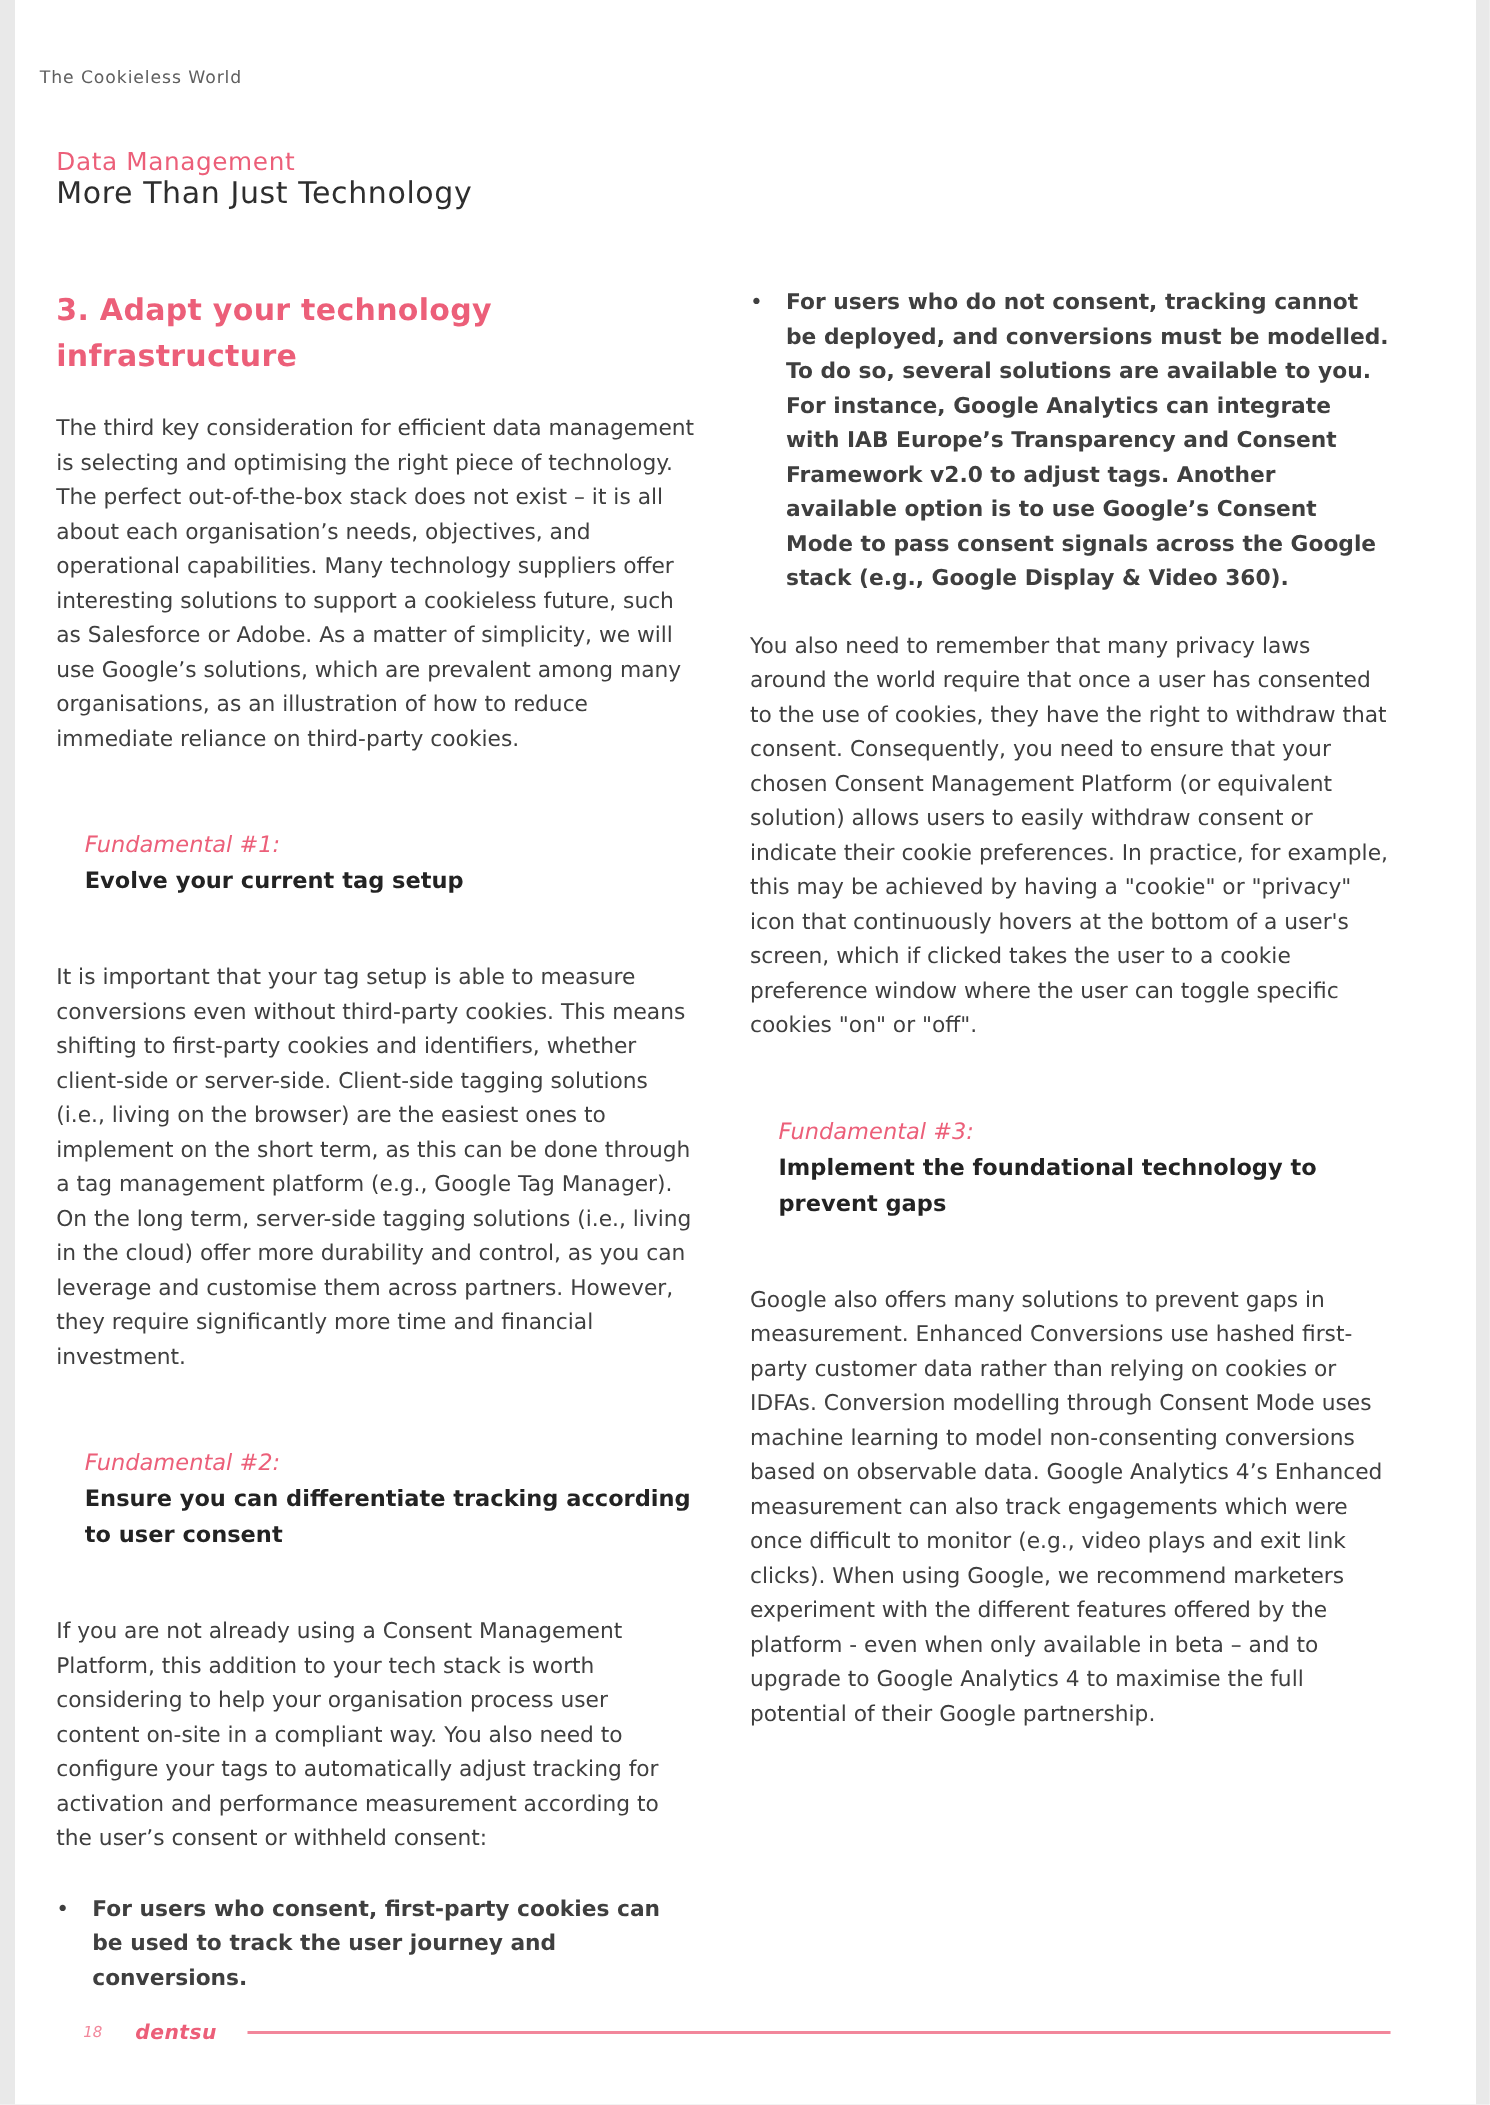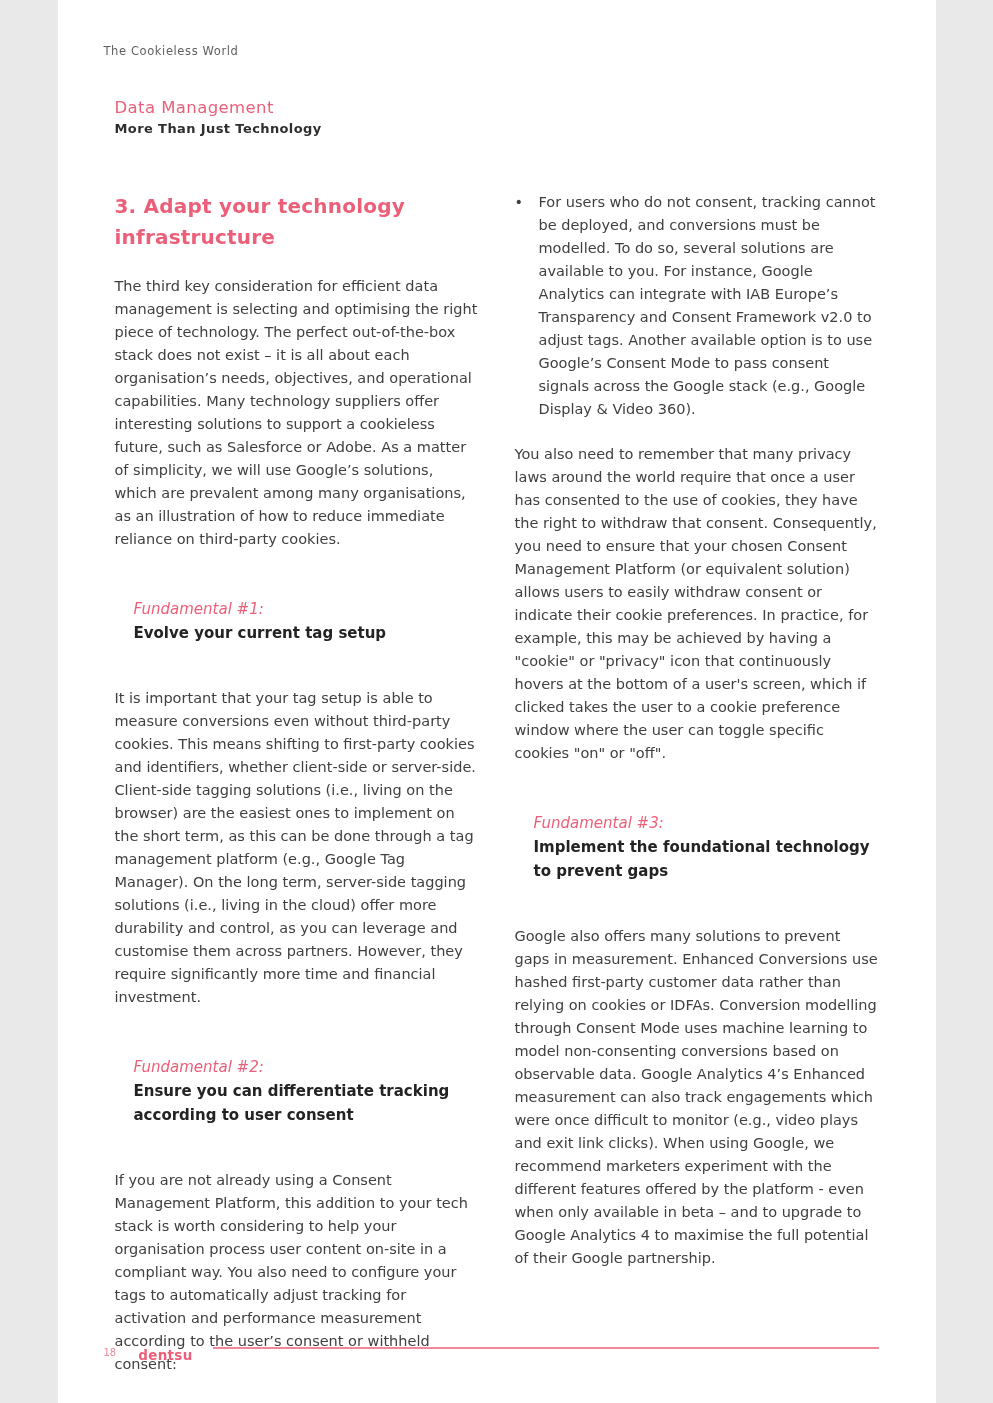--- a/index.html
+++ b/index.html
@@ -6,44 +6,44 @@
     --accent:#ec5f79;
     --accent-soft:#f2879b;
     --text:#3f3f3f;
     --muted:#5f5f5f;
   }
   *{margin:0;padding:0;box-sizing:border-box;}
   html,body{background:#e9e9e9;}
   body{font-family:"DejaVu Sans","Liberation Sans",sans-serif;}
   .page{
     position:relative;
-    width:878px;height:1403px;
+    width:974px;height:1403px;
     margin:0 auto;
     background:#ffffff;
-    padding:44px 57px 0 57px;
+    padding:44px 57px 0 28px;
     overflow:hidden;
   }
   .running-header{
     font-size:11.5px;
     color:var(--muted);
     letter-spacing:0.6px;
     padding-left:-11px;
     margin-left:-11px;
   }
   .section-header{margin-top:39px;}
   .section-title{
     font-size:16.5px;
     font-weight:normal;
     color:var(--accent);
     letter-spacing:0.4px;
     line-height:21px;
   }
   .section-subtitle{
-    font-size:13px;
-    font-weight:bold;
+    font-size:20px;
+    font-weight:normal;
     color:#2e2e2e;
     letter-spacing:0.4px;
     line-height:21px;
   }
   .columns{
     margin-top:52px;
     display:flex;
     gap:36px;
   }
   .col{flex:1 1 0;min-width:0;}
@@ -89,26 +89,29 @@
     font-size:14.5px;
     color:var(--text);
     line-height:23px;
   }
   .bullet .marker::before{content:"\2022";}
   .bullet .btext{
     flex:1;
     font-size:14.5px;
     color:var(--text);
     line-height:23px;
+    font-weight:bold;
   }
   .right-col .bullet{margin-top:0;margin-bottom:22px;}
   .footer{
     position:absolute;
     left:46px;right:57px;bottom:40px;
     display:flex;
+    align-items:center;
+    font-style:italic;
   }
   .footer .page-num{
     font-size:10px;
     color:var(--accent-soft);
     margin-right:22px;
   }
   .footer .brand{
     font-size:13.5px;
     font-weight:bold;
     color:var(--accent);

